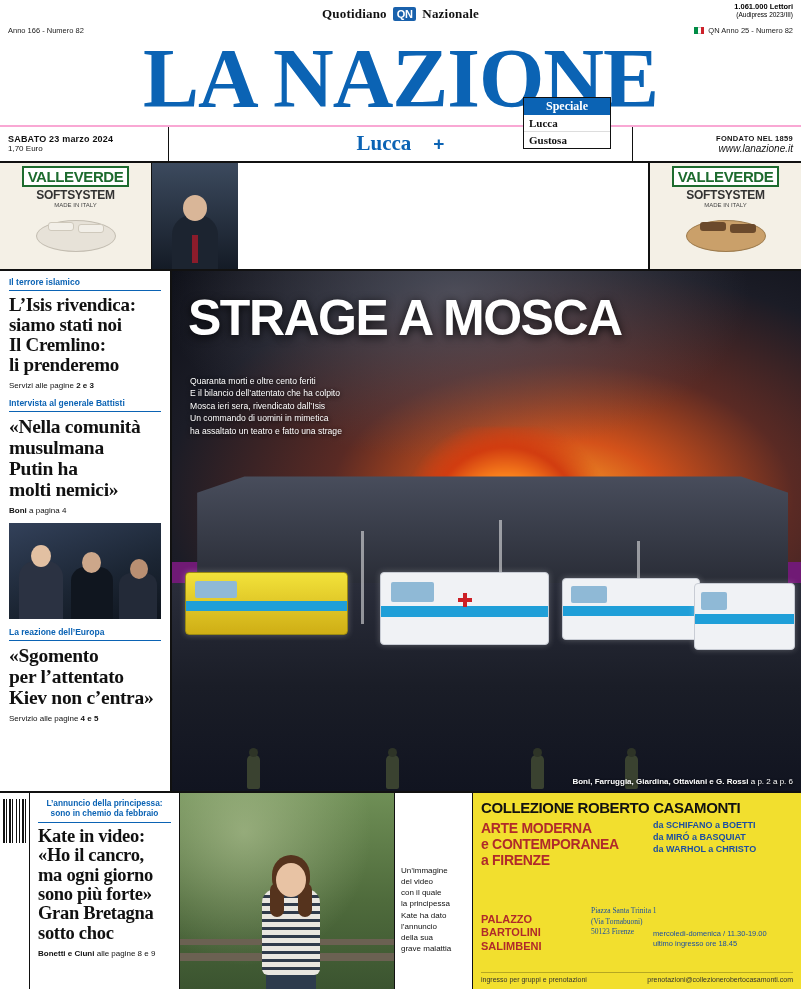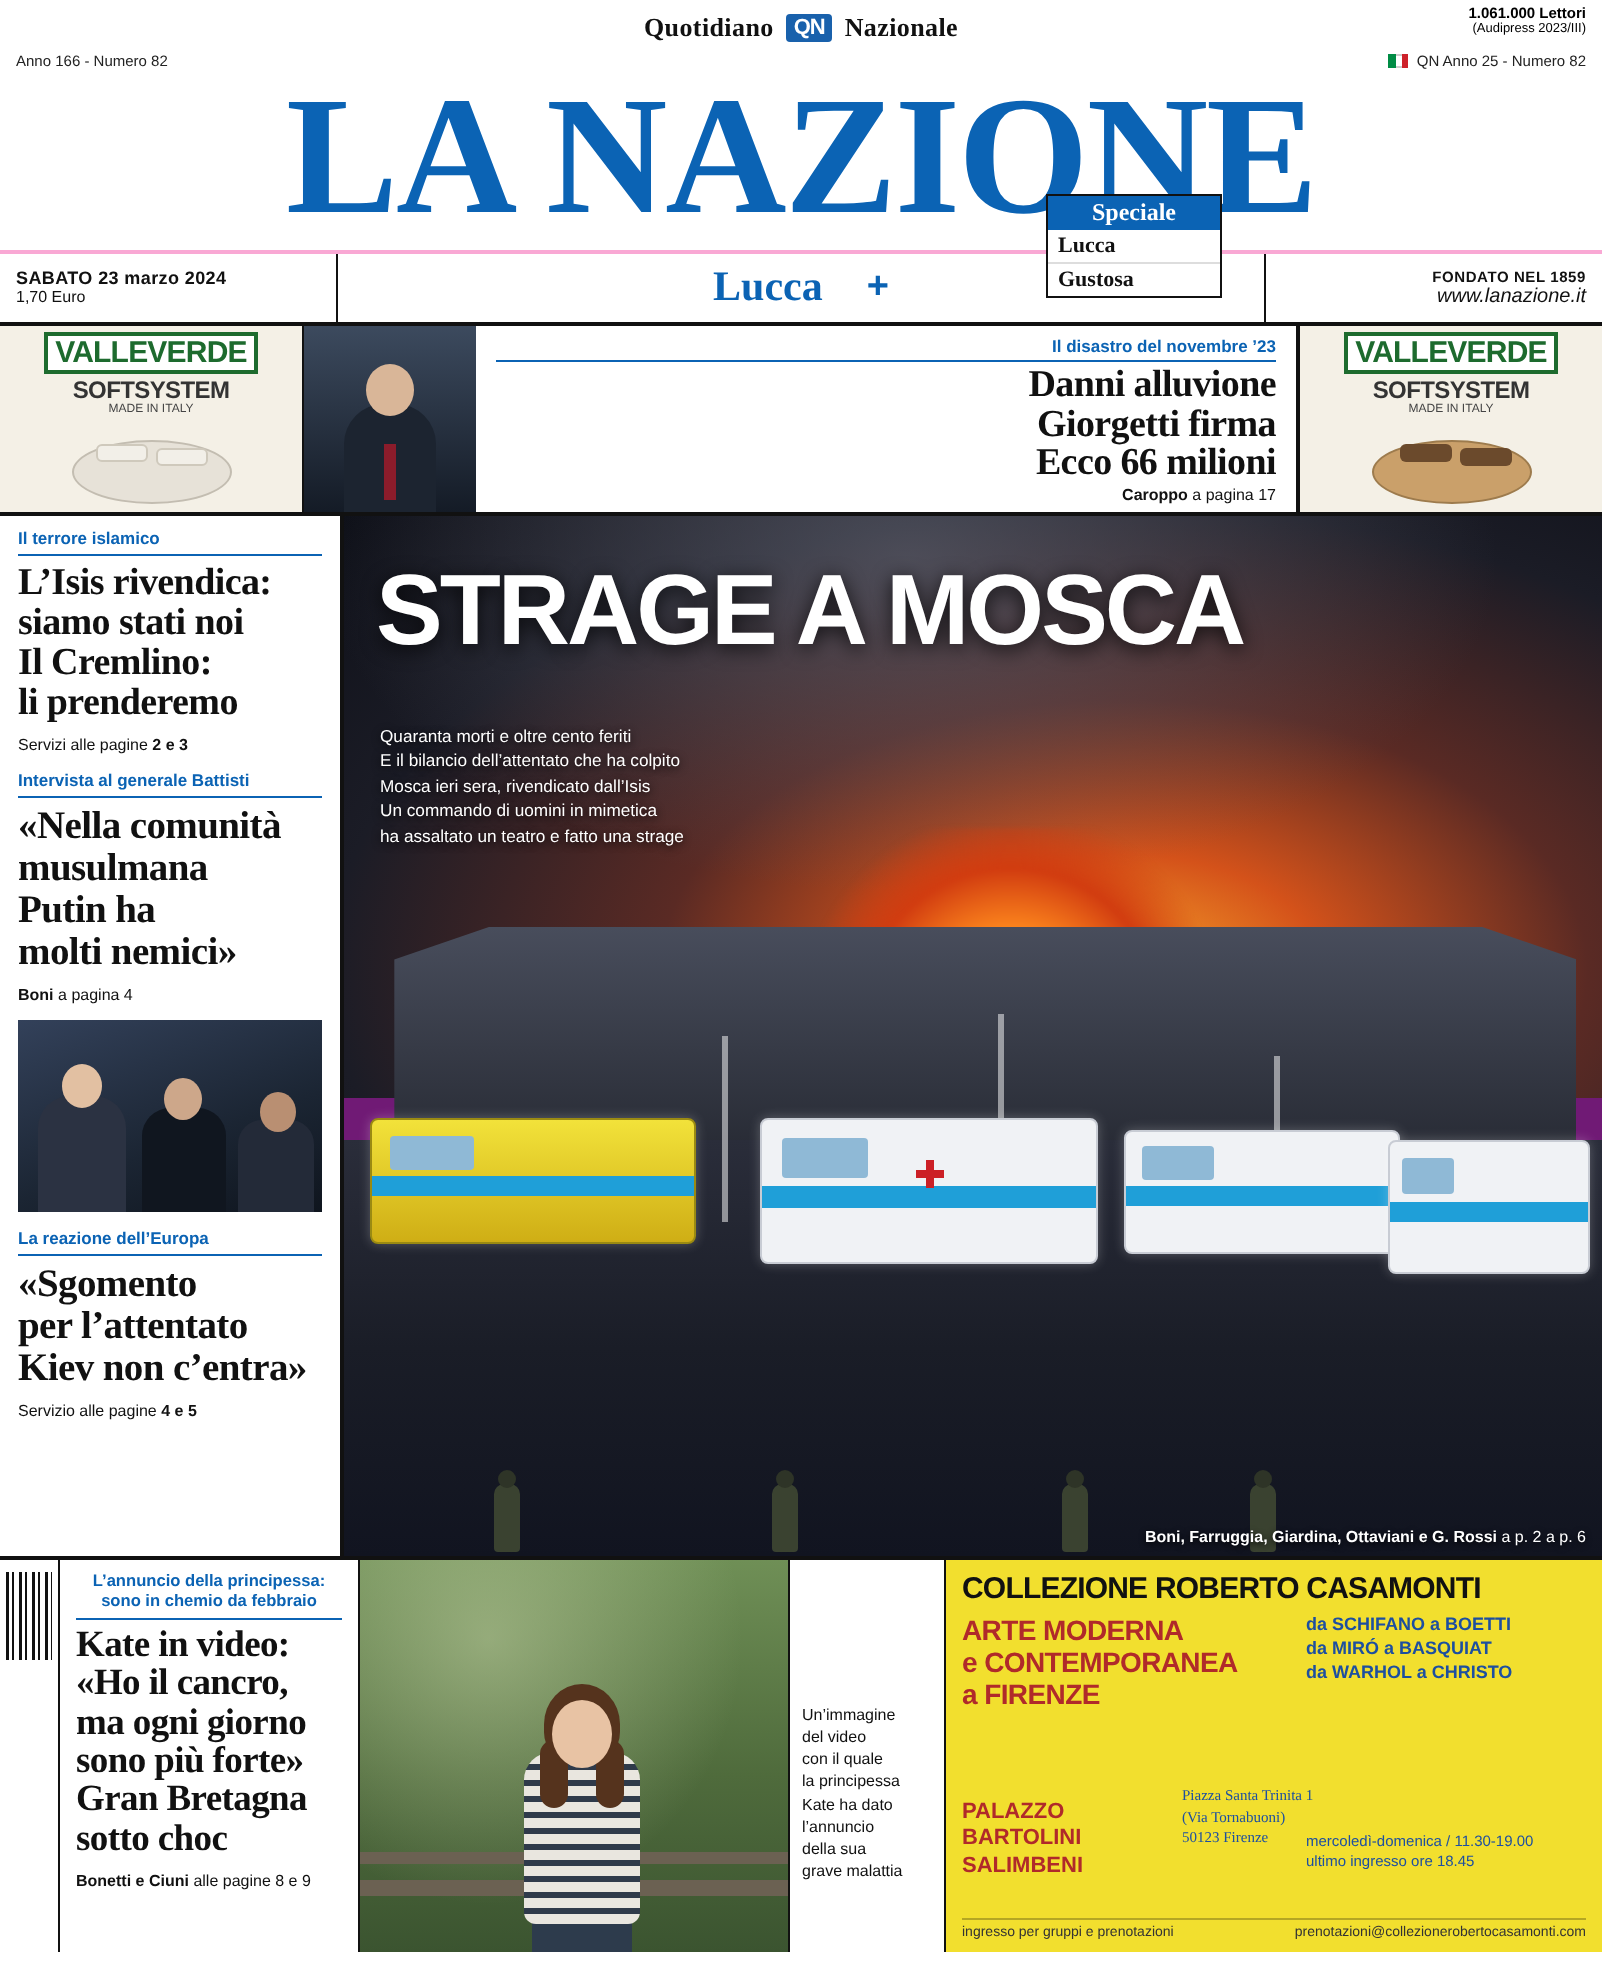--- a/index.html
+++ b/index.html
@@ -93,21 +93,21 @@
     font-family: "Liberation Sans", sans-serif; font-weight: bold; font-size: 19px; color: #0b63b4;
   }
   .datebar .dright {
     width: 168px; text-align: right; padding-right: 8px;
     font-family: "Liberation Sans", sans-serif;
   }
   .datebar .dright .r1 { font-size: 7.5px; font-weight: bold; letter-spacing: .3px; }
   .datebar .dright .r2 { font-size: 10px; font-style: italic; }
 
   
-  .teaserrow { display: flex; border-bottom: 2px solid #111; height: 95px; text-align: right; }
+  .teaserrow { display: flex; border-bottom: 2px solid #111; height: 108px; }
   .adbox {
     width: 152px; border-right: 1px solid #111; position: relative;
     background: #f4f0e6; display: flex; flex-direction: column; align-items: center;
     padding-top: 3px; overflow: hidden;
   }
   .adbox.right { border-right: none; border-left: 1px solid #111; }
   .ad-brand {
     font-family: "Liberation Sans", sans-serif; font-weight: bold; font-size: 15px;
     color: #1d6b2e; letter-spacing: -0.4px; border:2px solid #1d6b2e; padding:0 4px;
     background:#fff;
@@ -360,30 +360,20 @@
     </div>
 
 
     <div class="teaser-with-photo">
       <div class="teaser-photo">
         <div class="tp-bg"></div>
           <div class="tp-person"></div>
           <div class="tp-head"></div>
           <div class="tp-tie"></div>
       </div>
-      <div class="teaser last">
-        <div class="kicker">Il disastro del novembre ’23</div>
-        <h2 style="white-space:pre-line">Danni alluvione
-Giorgetti firma
-Ecco 66 milioni</h2>
-        <div class="byline">
-          <b>Caroppo</b>
-          <span>a pagina 17</span>
-        </div>
-      </div>
     </div>
 
     <div class="adbox right">
       <div class="ad-brand">VALLEVERDE</div>
       <div class="ad-sub">SOFTSYSTEM</div>
       <div class="ad-made">MADE IN ITALY</div>
       <div class="sandal brown">
         <div class="sole"></div>
           <div class="strap1"></div>
           <div class="strap2"></div>

